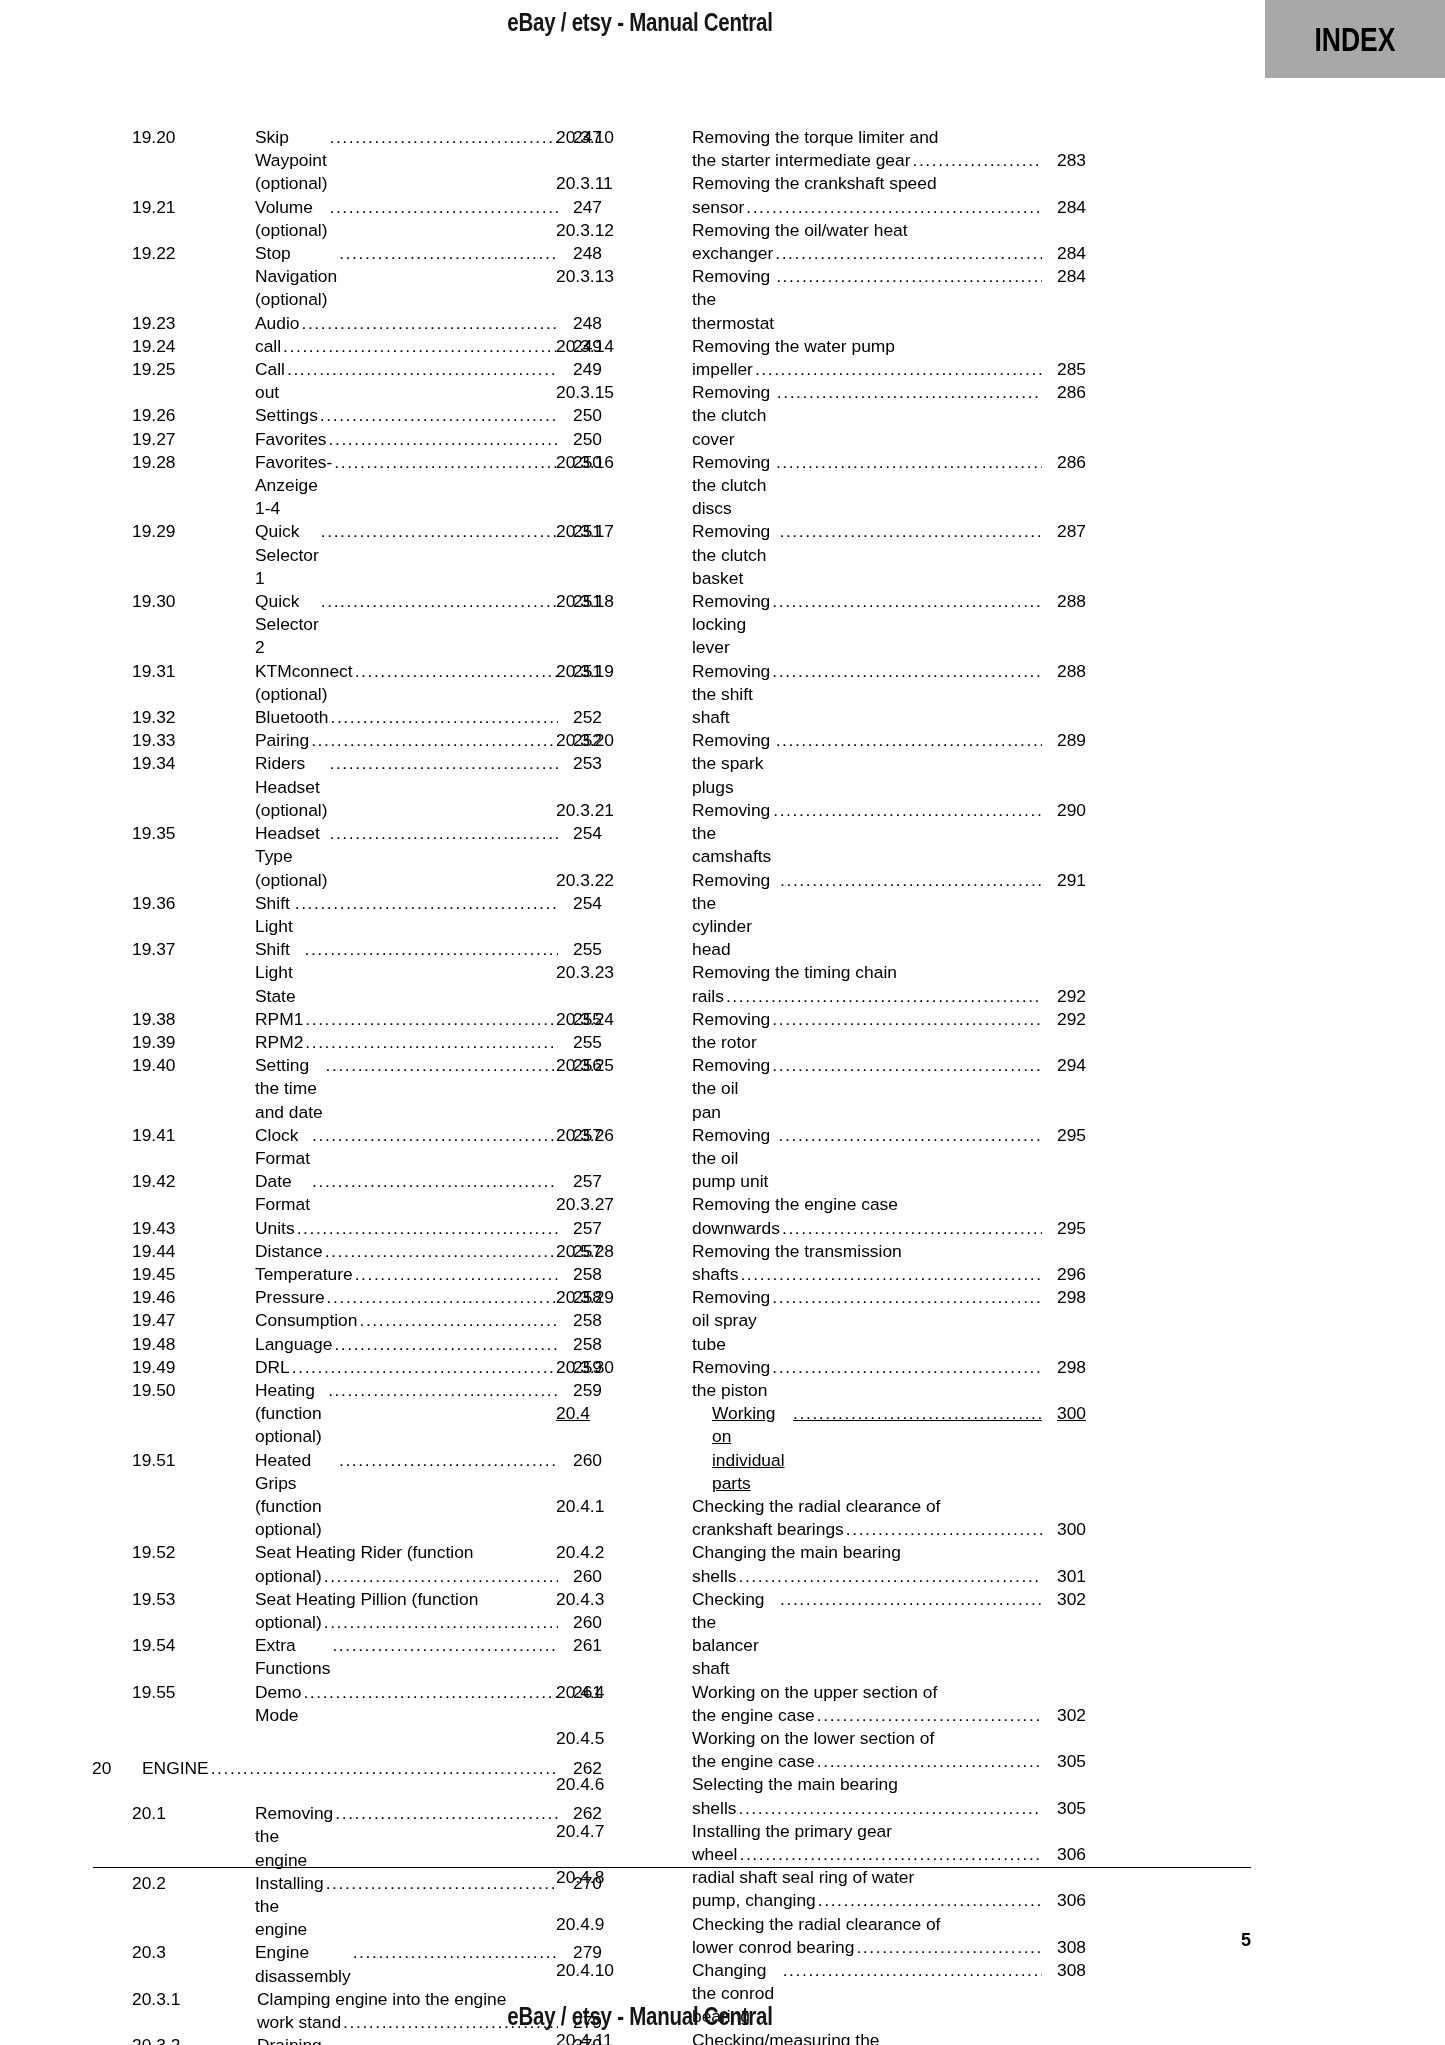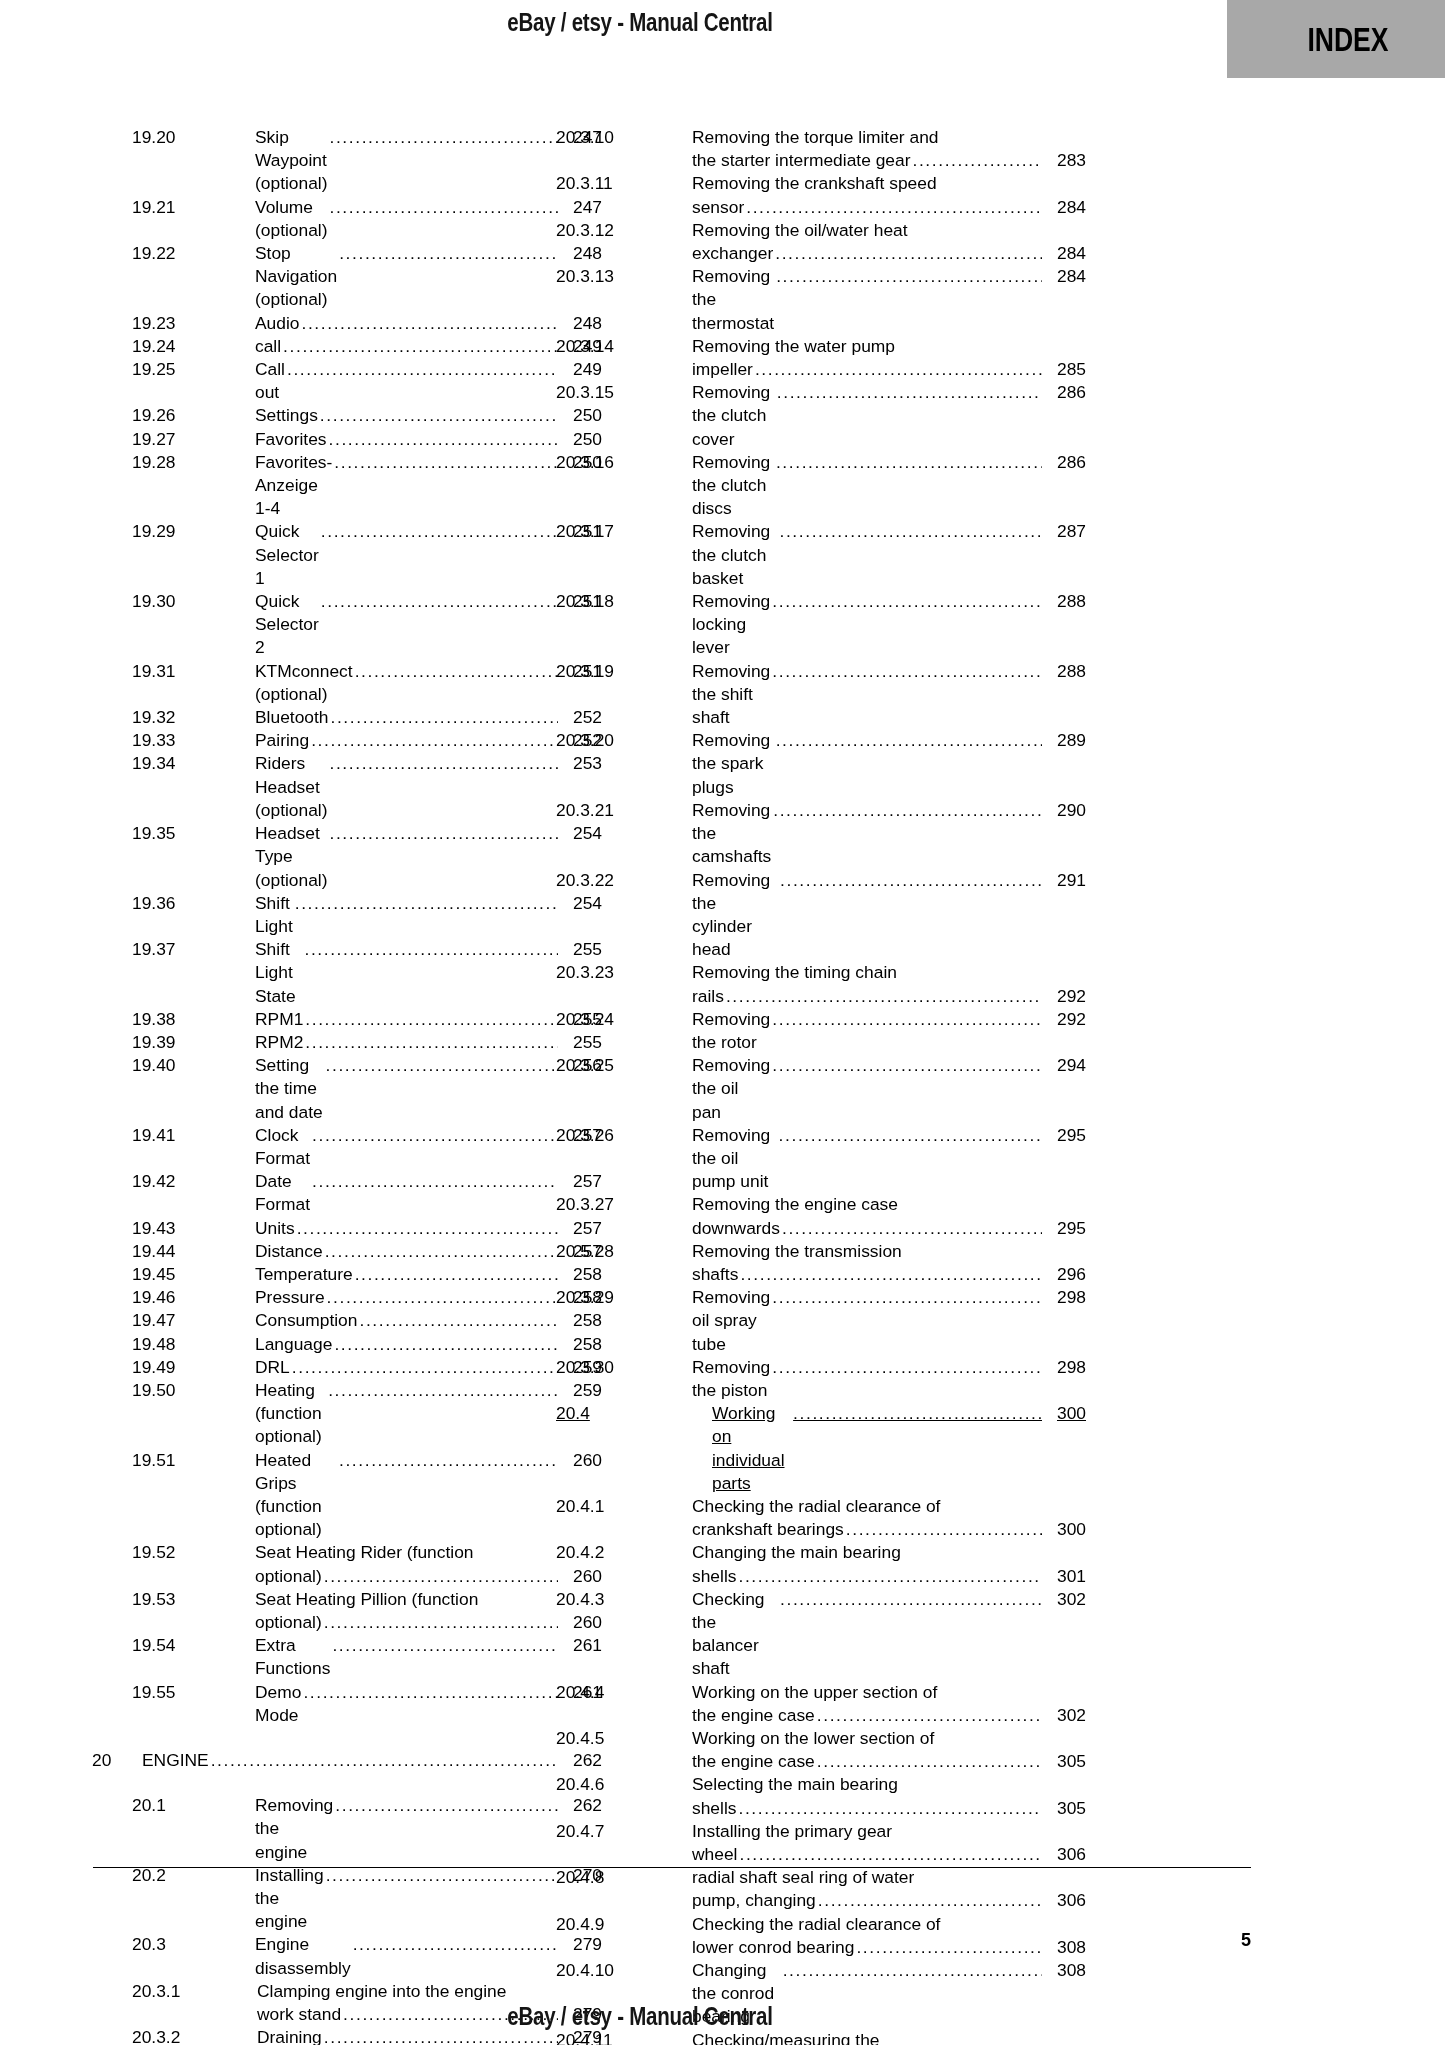--- a/index.html
+++ b/index.html
@@ -29,27 +29,26 @@
     letter-spacing: -0.3px;
     transform: scaleX(0.82);
     transform-origin: center top;
     color: #151515;
   }
 
   #index-tab {
     position: absolute;
     top: 0;
     right: 0;
-    width: 194px;
+    width: 180px;
     height: 78px;
     background: #a8a8a8;
     display: flex;
     align-items: center;
     justify-content: center;
-    padding-left: 24px;
   }
   #index-tab .index-label {
     font-family: "Liberation Sans", sans-serif;
     font-size: 34px;
     font-weight: bold;
     letter-spacing: 0px;
     transform: scaleX(0.78);
     color: #000000;
   }
 
@@ -131,21 +130,21 @@
   .lvl3 > .num { width: 97px; }
 
   
   #col-right .lvl3 { margin-left: 0px; }
   #col-right .lvl3 > .num { width: 108px; }
   #col-right .lvl2 { margin-left: 0px; text-decoration: underline; }
   #col-right .lvl2 > .num { width: 108px; }
 
   .page-w3 { width: 40px; }
 
-  .gap-before { margin-top: 22px; }
+  .gap-before { margin-top: 30px; }
   .gap-after  { margin-bottom: 22px; }
 
   
   #footer-rule {
     position: absolute;
     left: 93px;
     top: 1867px;
     width: 1158px;
     height: 1px;
     background: #000000;

